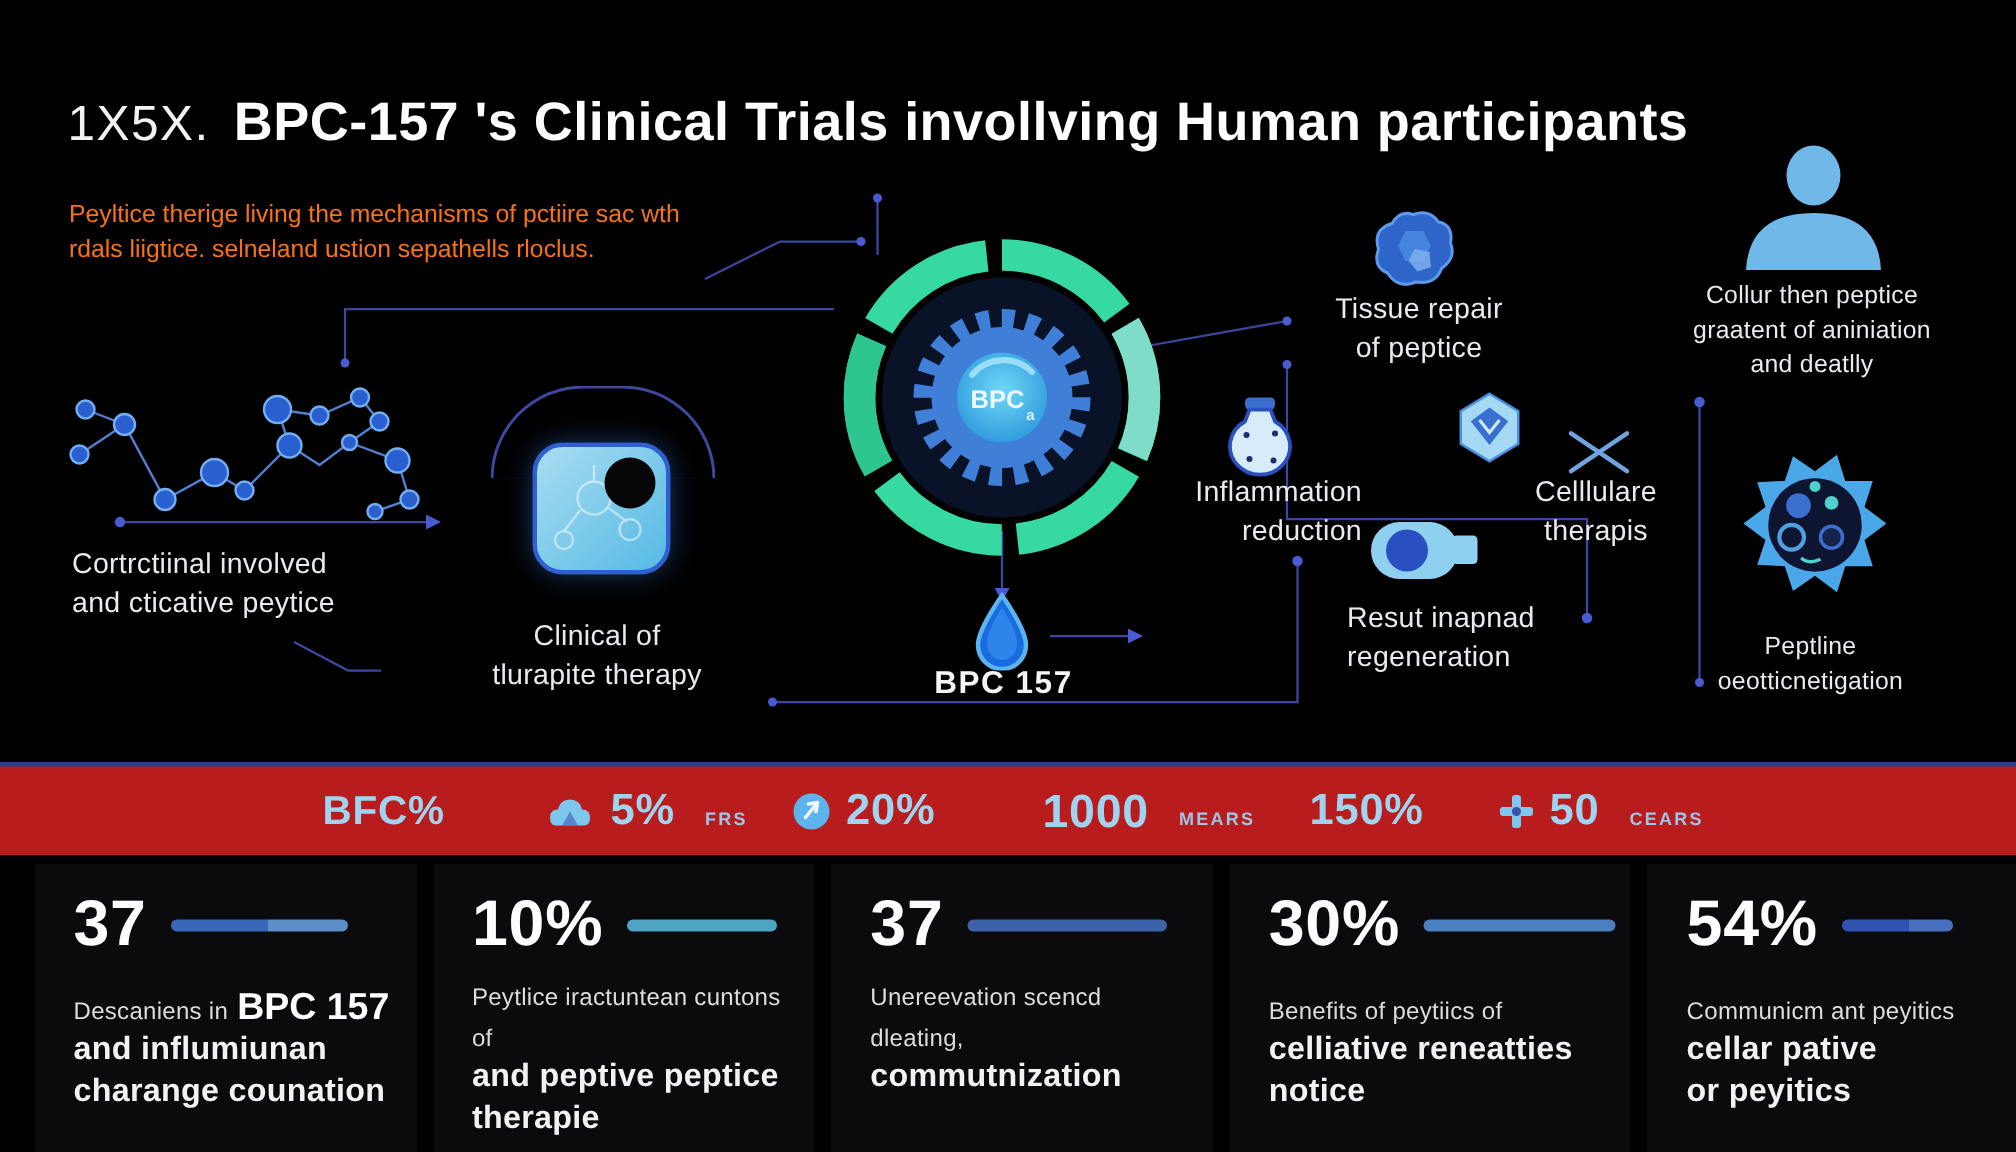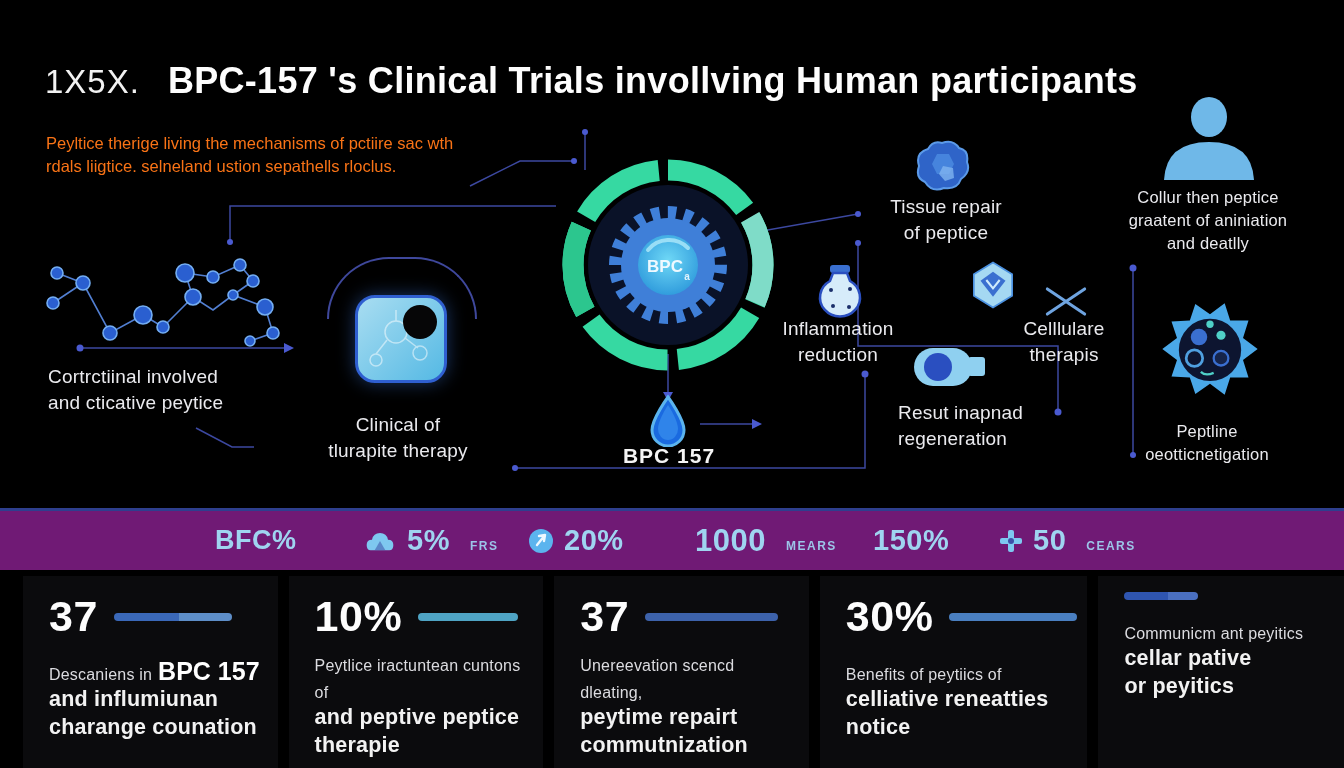--- a/index.html
+++ b/index.html
@@ -1,21 +1,21 @@
 <!DOCTYPE html>
 <html><head>
 <meta charset="utf-8">
 <style>
   html,body{margin:0;padding:0;background:#000;}
   *{box-sizing:border-box;}
   .stage{position:relative;width:1344px;height:768px;background:#000;overflow:hidden;
          font-family:"Liberation Sans",sans-serif;color:#fff;}
   
   .title-row{position:absolute;left:45px;top:60px;white-space:nowrap;}
-  .title-prefix{font-size:33px;font-weight:500;color:#f2f2f2;letter-spacing:1px;margin-right:28px;}
+  .title-prefix{font-size:33px;font-weight:500;color:#f2f2f2;letter-spacing:1px;margin-right:16px;}
   .title-main{font-size:36px;font-weight:800;color:#fdfdfd;letter-spacing:.3px;}
   .subtitle{position:absolute;left:46px;top:132px;font-size:16.5px;line-height:23px;color:#f97316;font-weight:400;}
   
   .lines{position:absolute;left:0;top:0;z-index:1;}
   
   .lbl{position:absolute;z-index:3;font-size:19px;line-height:26px;color:#eaeaee;font-weight:500;letter-spacing:.2px;}
   .lbl.center{text-align:center;}
   .lbl.small{font-size:16.5px;line-height:23px;}
   
   .icon{position:absolute;z-index:2;}
@@ -31,21 +31,21 @@
       box-shadow:0 0 18px rgba(60,120,220,.45);}
   .sq .dark-dot{position:absolute;top:7px;right:7px;width:34px;height:34px;border-radius:50%;background:#060607;}
   .arc{position:absolute;left:327px;top:257px;width:150px;height:62px;z-index:1;
        border:2px solid #4a55b8;border-bottom:none;border-radius:150px 150px 0 0;opacity:.85;}
   
   .xmark{position:absolute;left:1038px;top:280px;width:52px;height:44px;z-index:2;}
   .xmark span{position:absolute;left:4px;top:20px;width:48px;height:3px;background:#6fa4e0;border-radius:2px;}
   .xmark span:nth-child(1){transform:rotate(34deg);}
   .xmark span:nth-child(2){transform:rotate(-34deg);}
   
-  .stats-bar{position:absolute;left:0;top:508px;width:1344px;height:62px;background:#701a75;
+  .stats-bar{position:absolute;left:0;top:508px;width:1344px;height:62px;background:#b91c1c;
              border-top:3px solid #2e3f8e;z-index:4;}
   .bar-item{position:absolute;top:0;height:59px;display:flex;align-items:center;}
   .bar-value{font-size:29px;font-weight:700;color:#9fd4f0;letter-spacing:.5px;}
   .bar-unit{font-size:12px;font-weight:700;color:#9cc4e8;letter-spacing:1.5px;margin-left:20px;margin-top:10px;}
   .bar-icon{margin-right:9px;display:flex;align-items:center;}
   .p1{left:215px;} .p2{left:362px;} .p3{left:527px;} .p4{left:695px;} .p5{left:873px;} .p6{left:998px;}
   
   .cards{position:absolute;left:16px;top:576px;width:1344px;height:192px;display:flex;gap:11px;padding:0 7px;z-index:4;}
   .stat-card{flex:1;background:#0b0b0d;padding:16px 10px 0 26px;}
   .num-row{display:flex;align-items:center;gap:16px;}
@@ -194,21 +194,21 @@
   </div>
 
   <svg class="icon" style="left:812px;top:263px;" width="56" height="56" viewBox="0 0 56 56">
     <rect x="18" y="2" width="20" height="8" rx="3" fill="#3a6fd0"></rect>
     <path d="M21,10 h14 l3,8 a20,19 0 1 1 -20,0 Z" fill="#d6ecfa" stroke="#2a4fc0" stroke-width="2.5"></path>
     <circle cx="19" cy="27" r="2" fill="#1a2f6a"></circle>
       <circle cx="38" cy="26" r="2" fill="#1a2f6a"></circle>
     <circle cx="21" cy="43" r="2" fill="#1a2f6a"></circle>
       <circle cx="37" cy="44" r="2" fill="#1a2f6a"></circle>
   </svg>
-  <div class="lbl center" style="left:768px;top:316px;width:140px;">
+  <div class="lbl center" style="left:768px;top:316px;width:140px;text-align:right;">
     <div>Inflammation</div>
     <div>reduction</div>
   </div>
 
   <svg class="icon" style="left:968px;top:260px;" width="50" height="50" viewBox="0 0 60 60">
     <polygon points="30,3 53,17 53,43 30,57 7,43 7,17" fill="#a5d8f2" stroke="#4a90e0" stroke-width="2"></polygon>
     <polygon points="30,14 45,25 30,44 15,25" fill="#3a6fd0"></polygon>
     <polyline points="22,24 30,34 38,24" fill="none" stroke="#cfeafc" stroke-width="2.5"></polyline>
   </svg>
 
@@ -325,39 +325,39 @@
       </div>
     </div>
 
     <div class="stat-card c3">
       <div class="num-row">
         <span class="num">37</span>
         <span class="bar"></span>
       </div>
       <div class="desc">
         <div><span class="d-small">Unereevation scencd dleating,</span><span class="d-bold"></span></div>
-        <div class="d-big">peytime repairt</div>
         <div class="d-big">commutnization</div>
       </div>
     </div>
 
     <div class="stat-card c4">
       <div class="num-row">
         <span class="num">30%</span>
         <span class="bar"></span>
       </div>
       <div class="desc">
         <div><span class="d-small">Benefits of peytiics of</span><span class="d-bold"></span></div>
         <div class="d-big">celliative reneatties</div>
         <div class="d-big">notice</div>
       </div>
     </div>
 
     <div class="stat-card c5">
       <div class="num-row">
+        <span class="num">54%</span>
         <span class="bar"></span>
       </div>
       <div class="desc">
         <div><span class="d-small">Communicm ant peyitics</span><span class="d-bold"></span></div>
         <div class="d-big">cellar pative</div>
         <div class="d-big">or peyitics</div>
       </div>
     </div>
 
   </div>

